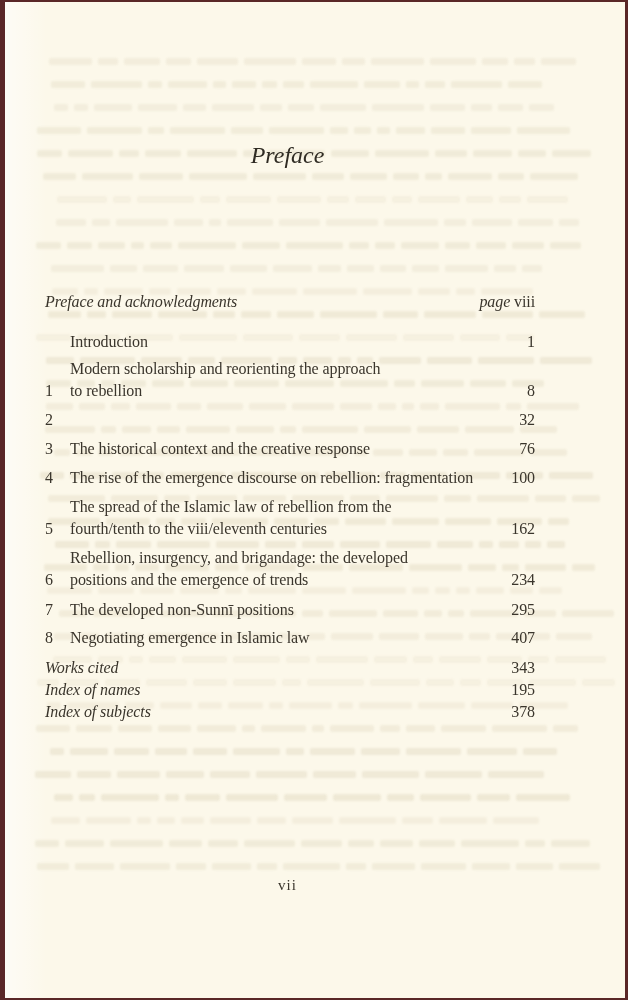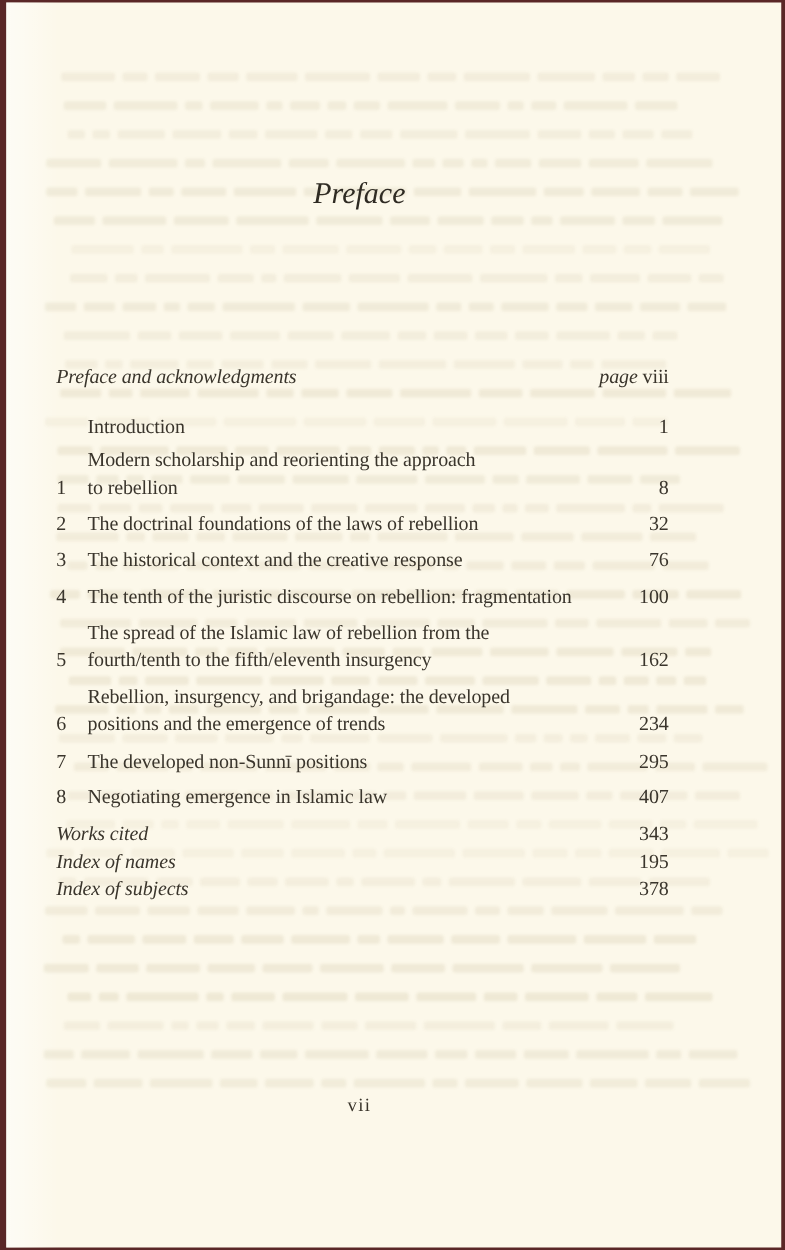--- a/index.html
+++ b/index.html
@@ -131,40 +131,39 @@
 
       <div class="row" style="top:67px">
         <span class="num">1</span>
         <span class="label">Modern scholarship and reorienting the approach
 to rebellion</span>
         <span class="pagenum">8</span>
       </div>
 
       <div class="row" style="top:118px">
         <span class="num">2</span>
-        <span class="label">The doctrinal foundations of the laws of rebellion</span>
         <span class="pagenum">32</span>
       </div>
 
       <div class="row" style="top:147px">
         <span class="num">3</span>
         <span class="label">The historical context and the creative response</span>
         <span class="pagenum">76</span>
       </div>
 
       <div class="row" style="top:176px">
         <span class="num">4</span>
-        <span class="label">The tenth of the juristic discourse on rebellion: fragmentation</span>
+        <span class="label">The rise of the emergence discourse on rebellion: fragmentation</span>
         <span class="pagenum">100</span>
       </div>
 
       <div class="row" style="top:205px">
         <span class="num">5</span>
         <span class="label">The spread of the Islamic law of rebellion from the
-fourth/tenth to the fifth/eleventh insurgency</span>
+fourth/tenth to the viii/eleventh centuries</span>
         <span class="pagenum">162</span>
       </div>
 
       <div class="row" style="top:256px">
         <span class="num">6</span>
         <span class="label">Rebellion, insurgency, and brigandage: the developed
 positions and the emergence of trends</span>
         <span class="pagenum">234</span>
       </div>
 

